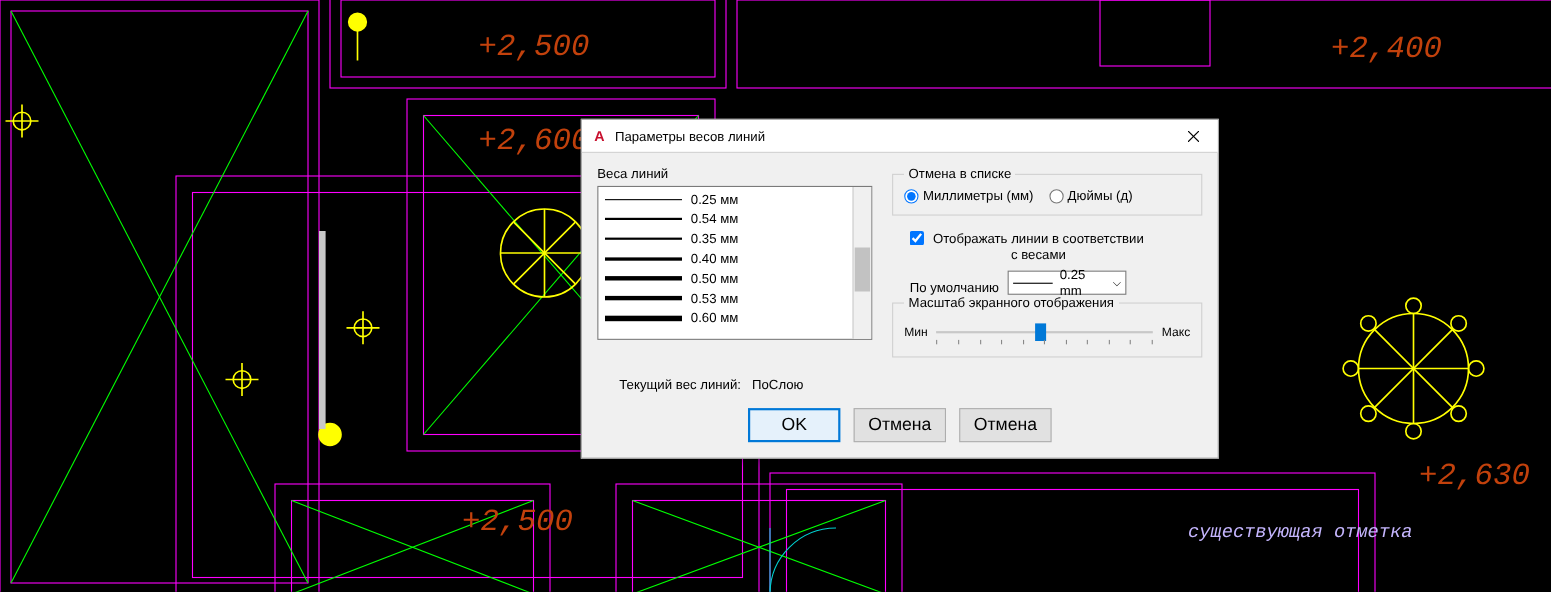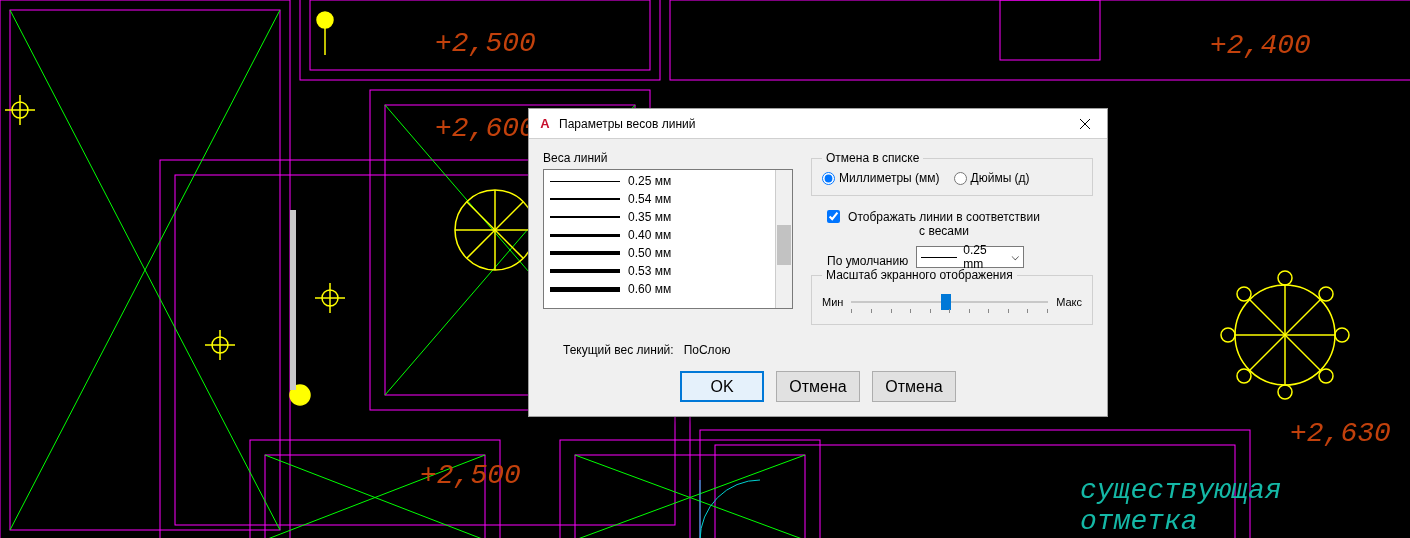--- a/index.html
+++ b/index.html
@@ -25,24 +25,24 @@
   .elev {
     position: absolute;
     color: #c2410c;
     font-family: "ISOCPEUR","Courier New",monospace;
     font-style: italic;
     font-size: 28px;
     white-space: nowrap;
   }
   .note {
     position: absolute;
-    color: #14b8a6;
+    color: #c4b5fd;
     font-family: "ISOCPEUR","Courier New",monospace;
     font-style: italic;
-    font-size: 28px;
+    font-size: 17px;
   }
   
   .dialog {
     position: absolute;
     left: 528px;
     top: 108px;
     width: 580px;
     background: #f0f0f0;
     border: 1px solid #a0a0a0;
     box-shadow: 2px 2px 8px rgba(0,0,0,.4);

